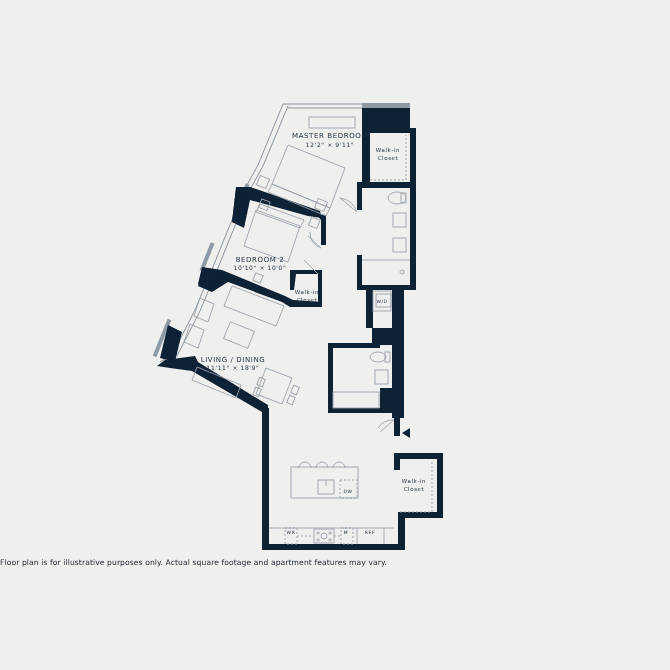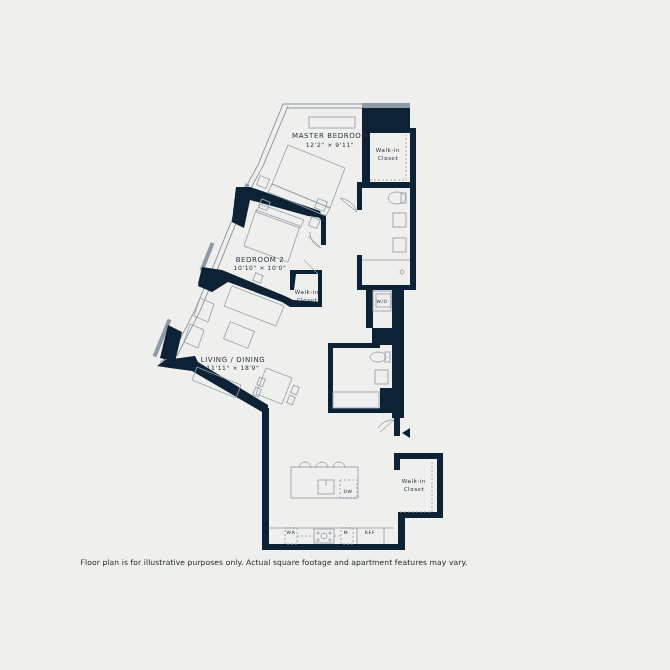--- a/index.html
+++ b/index.html
@@ -8,21 +8,21 @@
   .wall{fill:#0e2236;}
   .fur{fill:none;stroke:#9aa3ad;stroke-width:0.9;}
   .furd{fill:none;stroke:#9aa3ad;stroke-width:0.9;stroke-dasharray:2 2;}
   .win{fill:none;stroke:#7f8a96;stroke-width:0.9;}
   .glass{fill:#8e9aa5;}
   .lbl{font-family:"DejaVu Sans",sans-serif;fill:#1c2c3c;letter-spacing:0.6px;}
   .room{font-size:7px;}
   .dim{font-size:6px;}
   .small{font-size:5.5px;}
   .tiny{font-size:4.5px;}
-  .disclaimer{position:absolute;left:0;top:558px;width:548px;text-align:center;font-size:7.6px;color:#1c2530;font-family:"DejaVu Sans",sans-serif;letter-spacing:0.1px;}
+  .disclaimer{position:absolute;left:0;top:558px;width:548px;font-size:7.6px;color:#1c2530;font-family:"DejaVu Sans",sans-serif;letter-spacing:0.1px;}
 </style>
 </head>
 <body>
 
 <svg id="plan" viewBox="0 0 670 670" xmlns="http://www.w3.org/2000/svg">
 
   <g>
     <polyline class="win" points="283,104 258,165 247,185 227,232 215,262 195,310 172,355 160,362"></polyline>
     <polyline class="win" points="288,106 263,166 252,186 232,233 220,263 200,311 177,356"></polyline>
     <line class="win" x1="283" y1="104" x2="362" y2="104"></line>

